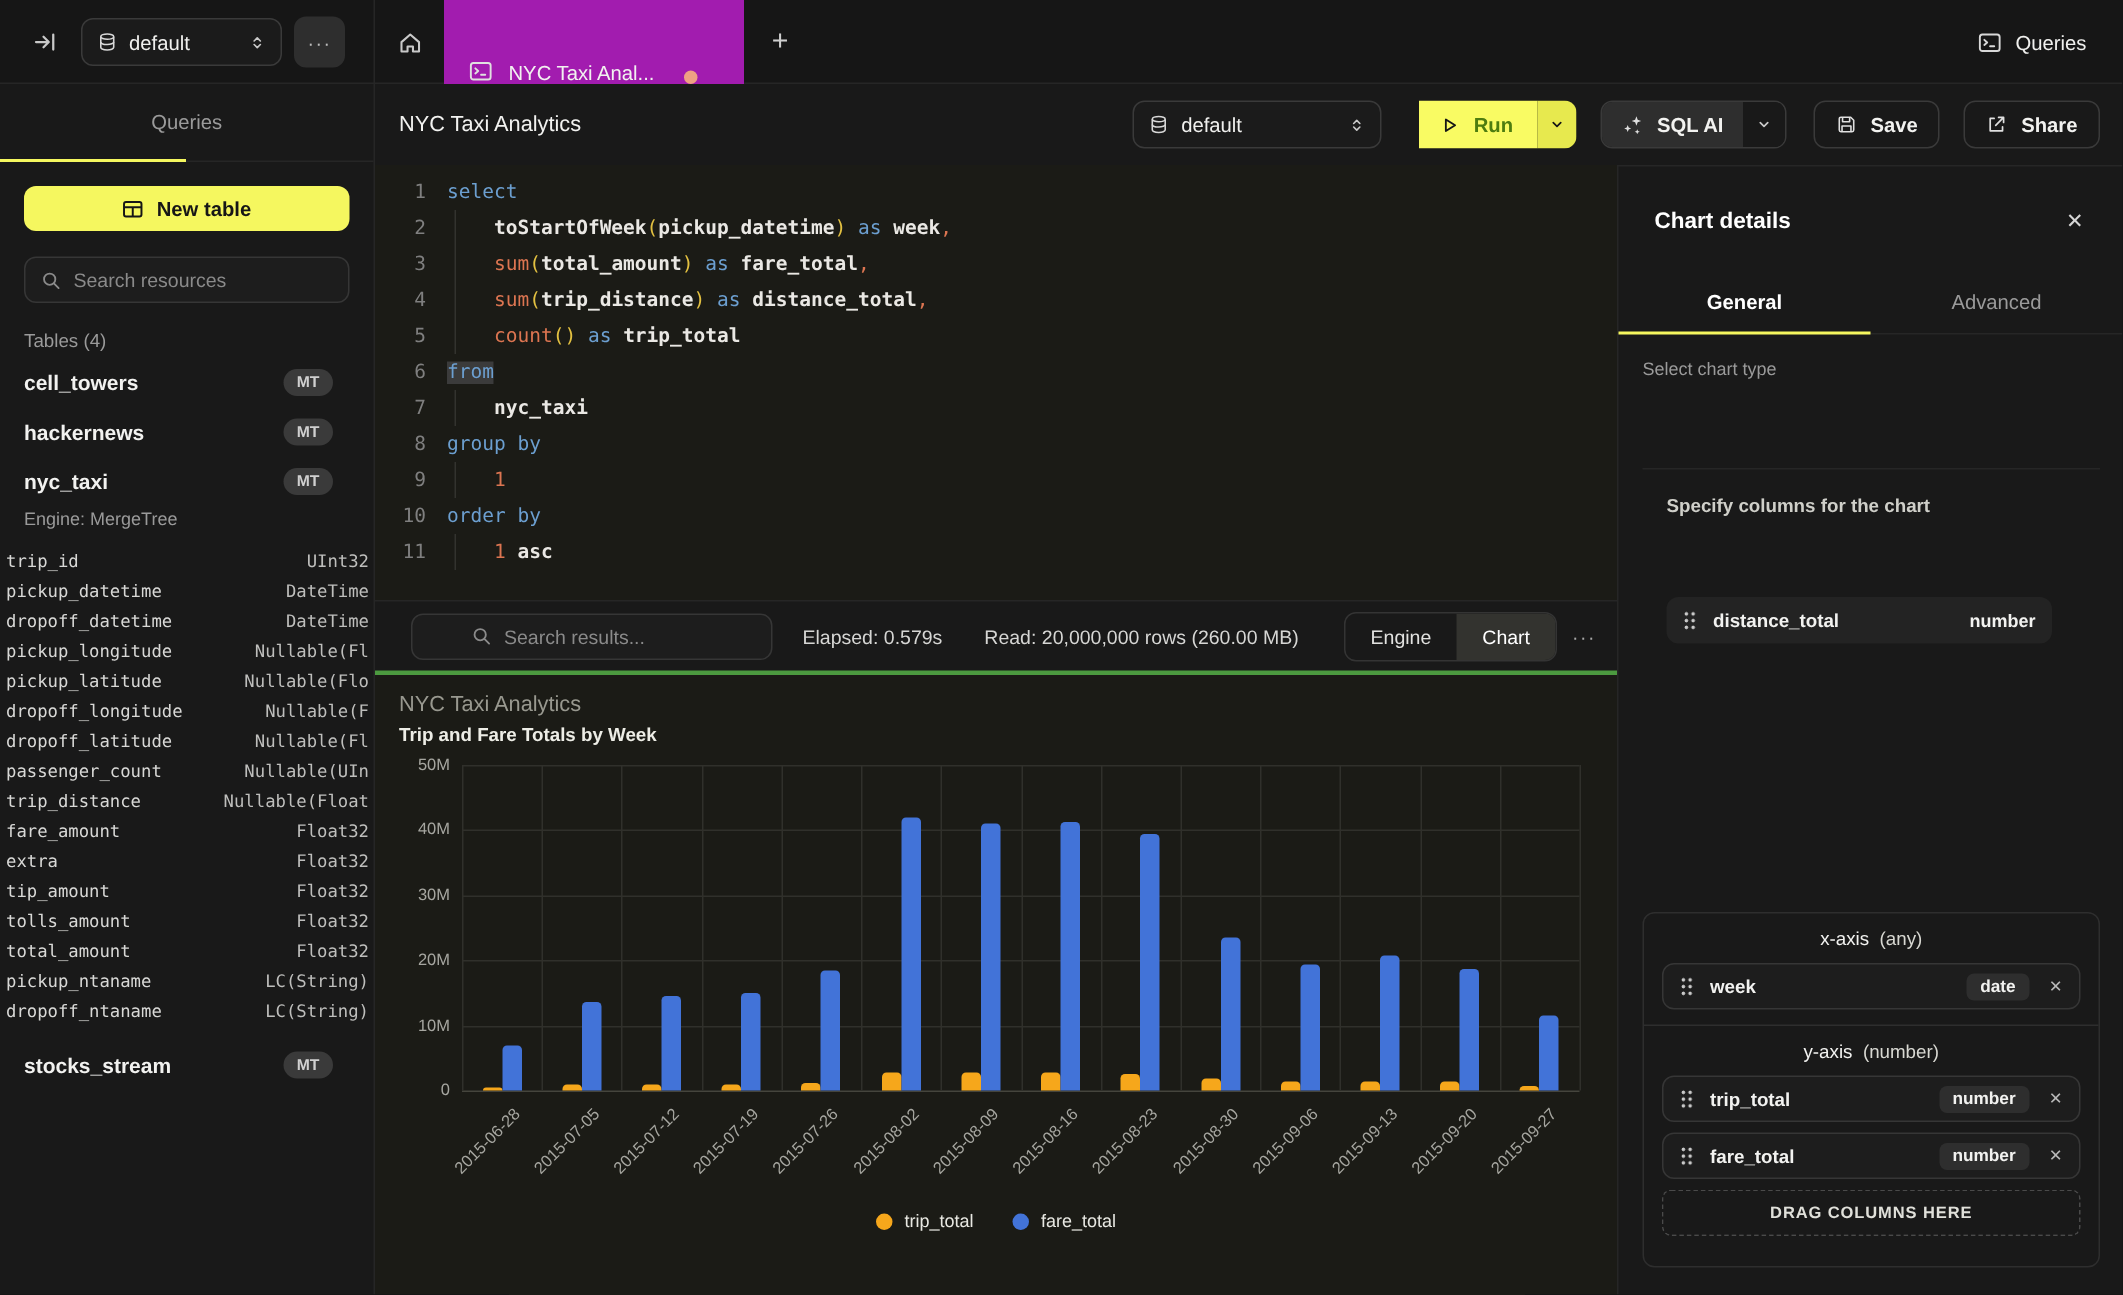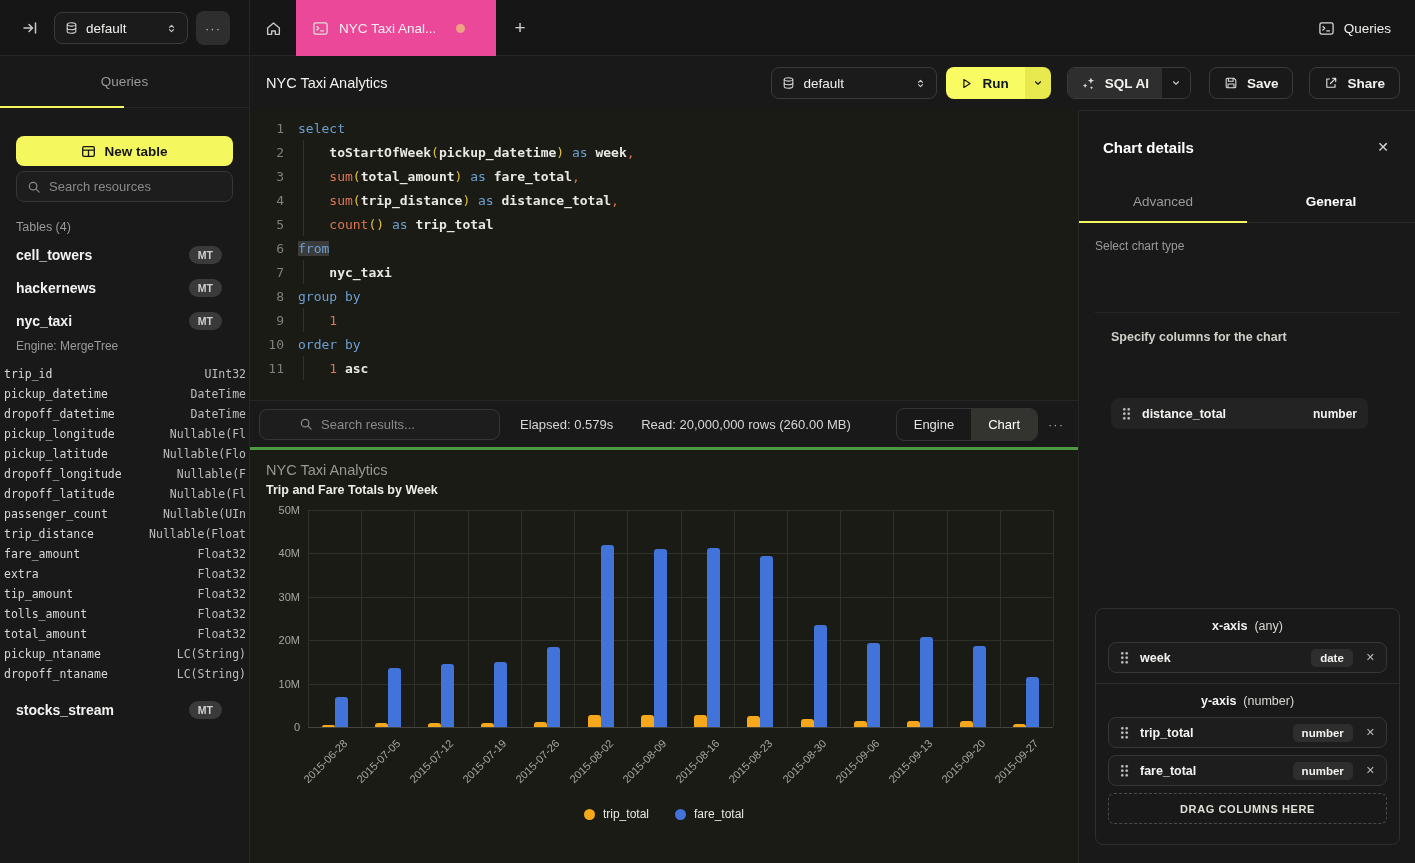--- a/index.html
+++ b/index.html
@@ -16,39 +16,39 @@
   .icon-btn { display:flex; align-items:center; justify-content:center; color:#C9C9C9; cursor:pointer; }
   #collapse-btn { margin-left:22px; }
   .dd { display:flex; align-items:center; gap:8px; height:32px; border:1px solid #3A3A3A;
         border-radius:8px; padding:0 10px; background:#1B1B1B; font-size:13.5px; color:#F0F0EE; }
   #db-dd-side { margin-left:16px; width:134px; }
   .dd .grow { flex:1; }
   #more-btn { margin-left:8px; width:34px; height:34px; background:#2E2E2E; border-radius:8px;
               color:#BDBDBD; font-size:13px; letter-spacing:1px; }
   #tabstrip { position:absolute; left:250px; top:0; height:56px; display:flex; align-items:center; }
   #home-btn { width:46px; height:56px; }
-  .tab { display:flex; align-items:center; gap:10px; height:56px; padding:0 16px; background:#ec4899;
+  .tab { display:flex; align-items:flex-end; gap:10px; height:56px; padding:0 16px; background:#a21caf;
          min-width:200px; }
   .tab-label { font-size:13.5px; color:#F2F2F0; }
   .tab-dot { width:9px; height:9px; border-radius:50%; background:#EFA183; margin-left:10px; }
   #tab-plus { width:48px; height:56px; font-size:19px; color:#CFCFCF; font-weight:300; }
   #topbar-queries { position:absolute; right:24px; top:0; height:56px; display:flex; align-items:center;
                     gap:9px; color:#F0F0EE; font-size:13.5px; }
 
   
   #sidebar { position:absolute; left:0; top:56px; width:250px; height:807px; background:#191919;
              border-right:1px solid #262626; }
   #side-tabs { position:relative; height:52px; display:flex; border-bottom:1px solid #262626; }
   .side-tab { flex:1; display:flex; align-items:center; justify-content:center; font-size:13.5px; cursor:pointer; }
   .side-tab.active { color:#FFFFFF; font-weight:700; }
   .side-tab.inactive { color:#9A9A9A; }
   #side-tab-underline { position:absolute; left:0; bottom:-1px; width:124px; height:2px; background:#F5F75F; }
   #new-table-btn { position:absolute; left:16px; top:68px; width:217px; height:30px; background:#F5F75F;
                    border-radius:8px; display:flex; align-items:center; justify-content:center; gap:8px;
-                   color:#161616; font-size:13.5px; font-weight:600; cursor:pointer;margin-top:12px; }
+                   color:#161616; font-size:13.5px; font-weight:600; cursor:pointer; }
   .search-box { display:flex; align-items:center; gap:8px; border:1px solid #363636; border-radius:8px;
                 background:#1D1D1D; padding:0 10px; color:#8A8A8A; }
   .search-box input { background:transparent; border:none; outline:none; color:#D8D8D8; font-size:13px;
                       font-family:"Liberation Sans", sans-serif; width:100%; }
   .search-box input::placeholder { color:#8A8A8A; }
   #side-search { position:absolute; left:16px; top:115px; width:217px; height:31px; }
   #side-section-label { position:absolute; left:16px; top:164px; font-size:12.5px; color:#9A9A9A; }
   #table-list { position:absolute; left:0; top:182px; width:250px; }
   .tbl-row { height:33px; display:flex; align-items:center; padding:0 16px; cursor:pointer; }
   .tbl-name { font-size:14px; font-weight:600; color:#F2F2F0; flex:1; }
@@ -61,22 +61,22 @@
   .col-type { color:#BEBEBC; white-space:nowrap; }
   .tbl-gap { height:12px; }
 
   
   #main-header { position:absolute; left:250px; top:56px; width:1165px; height:54px; background:#191919;
                  display:flex; align-items:center; }
   #doc-title { margin-left:16px; font-size:14.5px; color:#F2F2F0; }
   #hdr-right { margin-left:auto; display:flex; align-items:center; margin-right:15px; }
   #db-dd-main { width:166px; }
   #run-btn { margin-left:9px; display:flex; height:32px; border-radius:8px; overflow:hidden; cursor:pointer; }
-  #run-main { display:flex; align-items:center; gap:9px; background:#F9FB63; color:#0f172a;
-              font-size:13.5px; font-weight:700; padding:0 16px 0 14px; }
+  #run-main { display:flex; align-items:center; gap:9px; background:#F9FB63; color:#4d7c0f;
+              font-size:13.5px; font-weight:700; padding:0 16px 0 14px;margin-left:16px; }
   #run-caret { width:26px; background:#E7E94E; display:flex; align-items:center; justify-content:center; color:#161616; }
   #sqlai-btn { margin-left:16px; display:flex; height:32px; border:1px solid #3A3A3A; border-radius:8px;
                overflow:hidden; cursor:pointer; }
   #sqlai-main { display:flex; align-items:center; gap:9px; background:#2E2E2E; padding:0 13px;
                 font-size:13.5px; font-weight:600; color:#F2F2F0; }
   #sqlai-caret { width:28px; display:flex; align-items:center; justify-content:center; background:#191919; color:#C9C9C9; }
   .ghost-btn { margin-left:16px; display:flex; align-items:center; gap:9px; height:32px; padding:0 14px;
                border:1px solid #3A3A3A; border-radius:8px; font-size:13.5px; font-weight:600;
                color:#F2F2F0; cursor:pointer; }
   #save-btn { margin-left:18px; }
@@ -91,21 +91,21 @@
   .tk-kw { color:#6C9FD0; }
   .tk-fn { color:#DC7551; }
   .tk-par { color:#E2C041; }
   .tk-id { color:#EAE8E4; font-weight:700; }
   .tk-num { color:#DC7551; }
   .tk-hl { background:#3B3B3B; }
 
   
   #results-bar { position:absolute; left:250px; top:400px; width:828px; height:47px; background:#191919;
                  border-top:1px solid #262626; display:flex; align-items:center; }
-  #results-search { margin-left:9px; width:241px; height:31px;padding-left:39px; }
+  #results-search { margin-left:24px; width:241px; height:31px;padding-left:39px; }
   #elapsed { margin-left:20px; font-size:13px; color:#D6D6D4; }
   #read-stat { margin-left:28px; font-size:13px; color:#D6D6D4; }
   #view-toggle { margin-left:auto; display:flex; height:33px; border:1px solid #343434; border-radius:8px;
                  overflow:hidden; }
   .vt-btn { display:flex; align-items:center; justify-content:center; padding:0 17px; font-size:13px;
             color:#E2E2E0; cursor:pointer; }
   .vt-btn.active { background:#33332F; color:#FFFFFF; }
   #results-more { margin:0 14px 0 10px; color:#A8A8A8; font-size:13px; letter-spacing:1px; cursor:pointer; }
 
   
@@ -153,21 +153,21 @@
   .chip-type-text { font-weight:700; color:#F2F2F0; font-size:12px; }
   .chip-badge { background:#2E2E2E; border-radius:5px; padding:3px 9px; font-size:11.5px; font-weight:700;
                 color:#F2F2F0; }
   .chip-x { color:#B8B8B8; font-size:11px; cursor:pointer; margin-left:2px; }
   .grip { width:9px; height:13px; flex:none; cursor:grab;
           background-image:radial-gradient(circle, #C9C9C9 1.1px, transparent 1.4px);
           background-size:4.5px 4.5px; }
   #axes-box { position:absolute; left:16px; top:497px; width:305px; height:237px; border:1px solid #2E2E2E;
               border-radius:8px; }
   .axis-head { text-align:center; font-size:12.5px; color:#F2F2F0; margin-top:10px; margin-bottom:9px; }
-  .axis-head b { font-weight:700; }
+  .axis-head b { font-weight:400; }
   .axis-head span { color:#D8D8D2; }
   .axis-items { padding:0 12px; }
   #axes-divider { height:1px; background:#2E2E2E; margin-top:10px; }
   #dropzone { margin:6px 12px 0; height:31px; border:1px dashed #4A4A4A; border-radius:6px;
               display:flex; align-items:center; justify-content:center; font-size:11px; font-weight:700;
               letter-spacing:0.6px; color:#E0E0DA; }
 </style>
 </head>
 <body>
 
@@ -527,22 +527,22 @@
         </div>
       </div>
   </div>
 
   <div id="rightpanel">
     <div id="rp-header">
       <div id="rp-title">Chart details</div>
       <div id="rp-close">✕</div>
     </div>
     <div id="rp-tabs">
+      <div class="rp-tab active">General</div>
       <div class="rp-tab inactive">Advanced</div>
-      <div class="rp-tab active">General</div>
       <div id="rp-tab-underline"></div>
     </div>
     <div id="rp-type-label">Select chart type</div>
     <div id="rp-divider"></div>
     <div id="rp-col-label">Specify columns for the chart</div>
     <div id="rp-available">
         <div class="chip chip-plain">
           <span class="grip"></span>
           <span class="chip-name">distance_total</span>
           <span class="chip-type-text">number</span>

